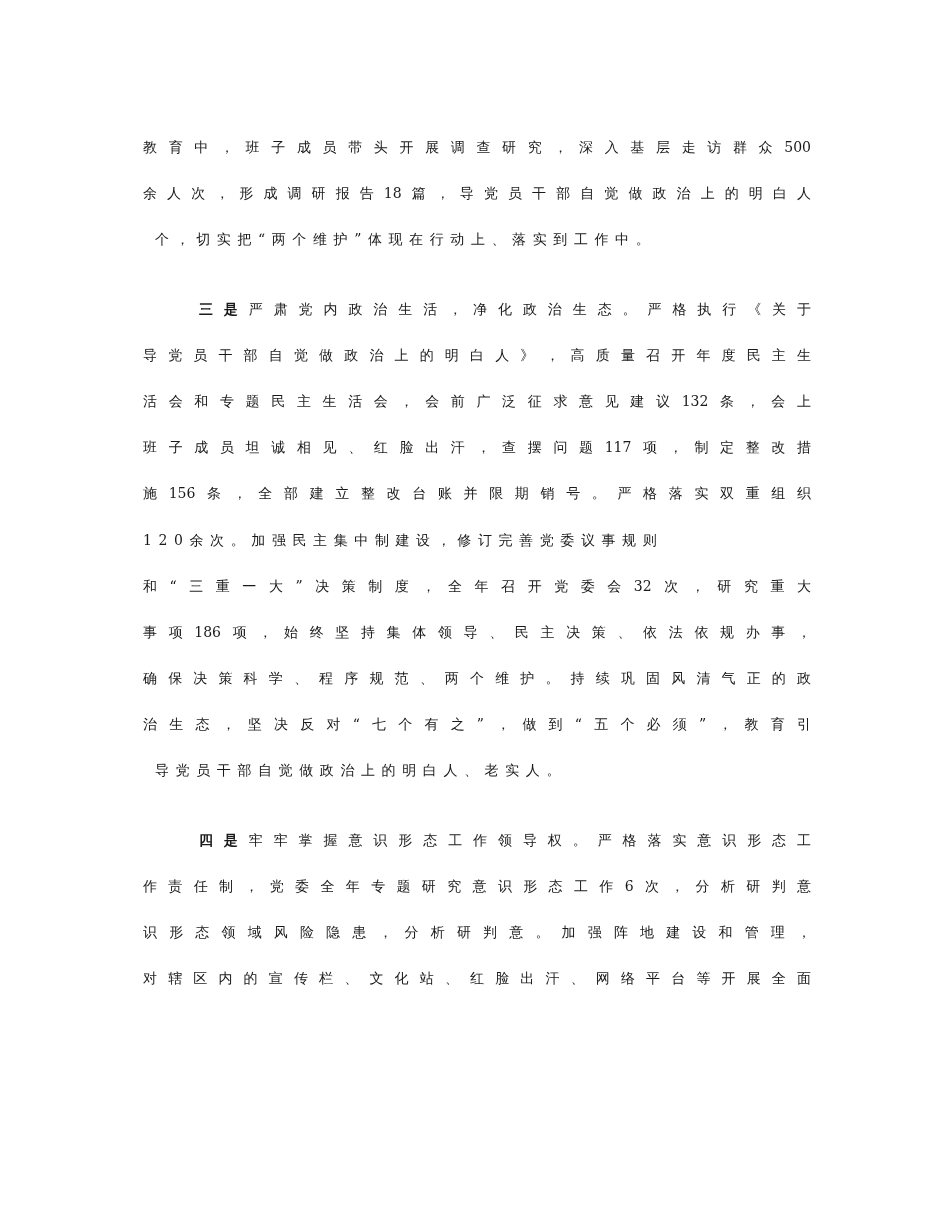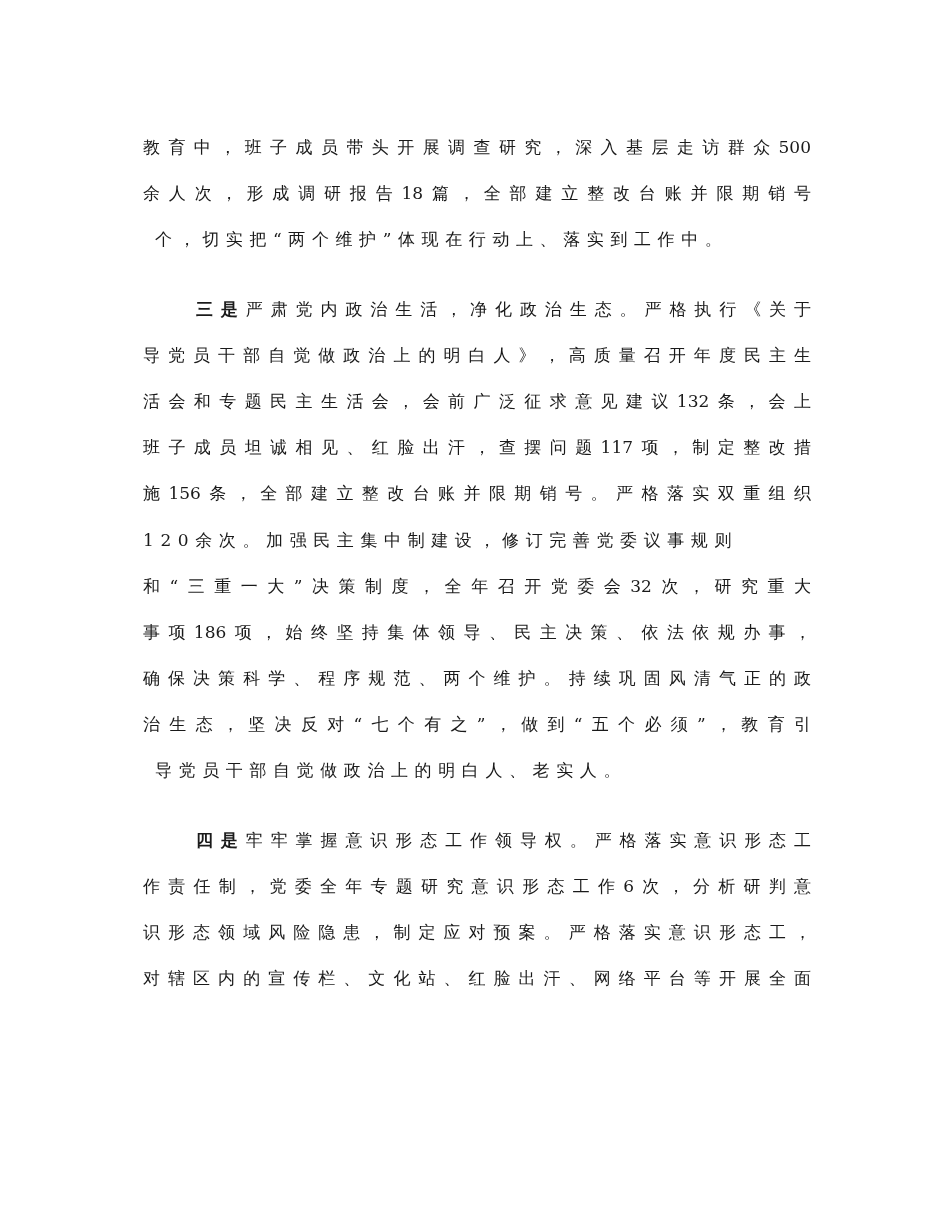--- a/index.html
+++ b/index.html
@@ -17,21 +17,21 @@
     }
     .page {
       position: absolute;
       left: 143px;
       top: 124px;
       width: 668px;
     }
     .line {
       height: 46.2px;
       line-height: 46.2px;
-      font-size: 17px;
+      font-size: 14px;
       white-space: nowrap;
       text-align: justify;
       text-align-last: justify;
       letter-spacing: 0px;
     }
     .line.last {
       text-align-last: left;
       letter-spacing: 6.6px;
       margin-left: 12px;
     }
@@ -53,21 +53,21 @@
       margin-top: 28px;
     }
   </style>
 </head>
 <body>
 
 <div class="page">
 
   <div>
     <div class="line">教育中，班子成员带头开展调查研究，深入基层走访群众500</div>
-    <div class="line">余人次，形成调研报告18篇，全部建立整改台账并限期销号</div>
+    <div class="line">余人次，形成调研报告18篇，导党员干部自觉做政治上的明白人</div>
     <div class="line last">个，切实把“两个维护”体现在行动上、落实到工作中。</div>
   </div>
 
   <div class="para-gap"></div>
 
   <div>
     <div class="line"><span class="indent"></span><span class="lead">三是</span><span>严肃党内政治生活，净化政治生态。严格执行《关于</span></div>
     <div class="line">导党员干部自觉做政治上的明白人》，高质量召开年度民主生</div>
     <div class="line">活会和专题民主生活会，会前广泛征求意见建议132条，会上</div>
     <div class="line">班子成员坦诚相见、红脸出汗，查摆问题117项，制定整改措</div>
@@ -78,17 +78,17 @@
     <div class="line">确保决策科学、程序规范、两个维护。持续巩固风清气正的政</div>
     <div class="line">治生态，坚决反对“七个有之”，做到“五个必须”，教育引</div>
     <div class="line last">导党员干部自觉做政治上的明白人、老实人。</div>
   </div>
 
   <div class="para-gap"></div>
 
   <div>
     <div class="line"><span class="indent"></span><span class="lead">四是</span><span>牢牢掌握意识形态工作领导权。严格落实意识形态工</span></div>
     <div class="line">作责任制，党委全年专题研究意识形态工作6次，分析研判意</div>
-    <div class="line">识形态领域风险隐患，制定应对预案。严格落实意识形态工，</div>
+    <div class="line">识形态领域风险隐患，分析研判意。加强阵地建设和管理，</div>
     <div class="line">对辖区内的宣传栏、文化站、红脸出汗、网络平台等开展全面</div>
   </div>
 
 </div>
 
 </body></html>

